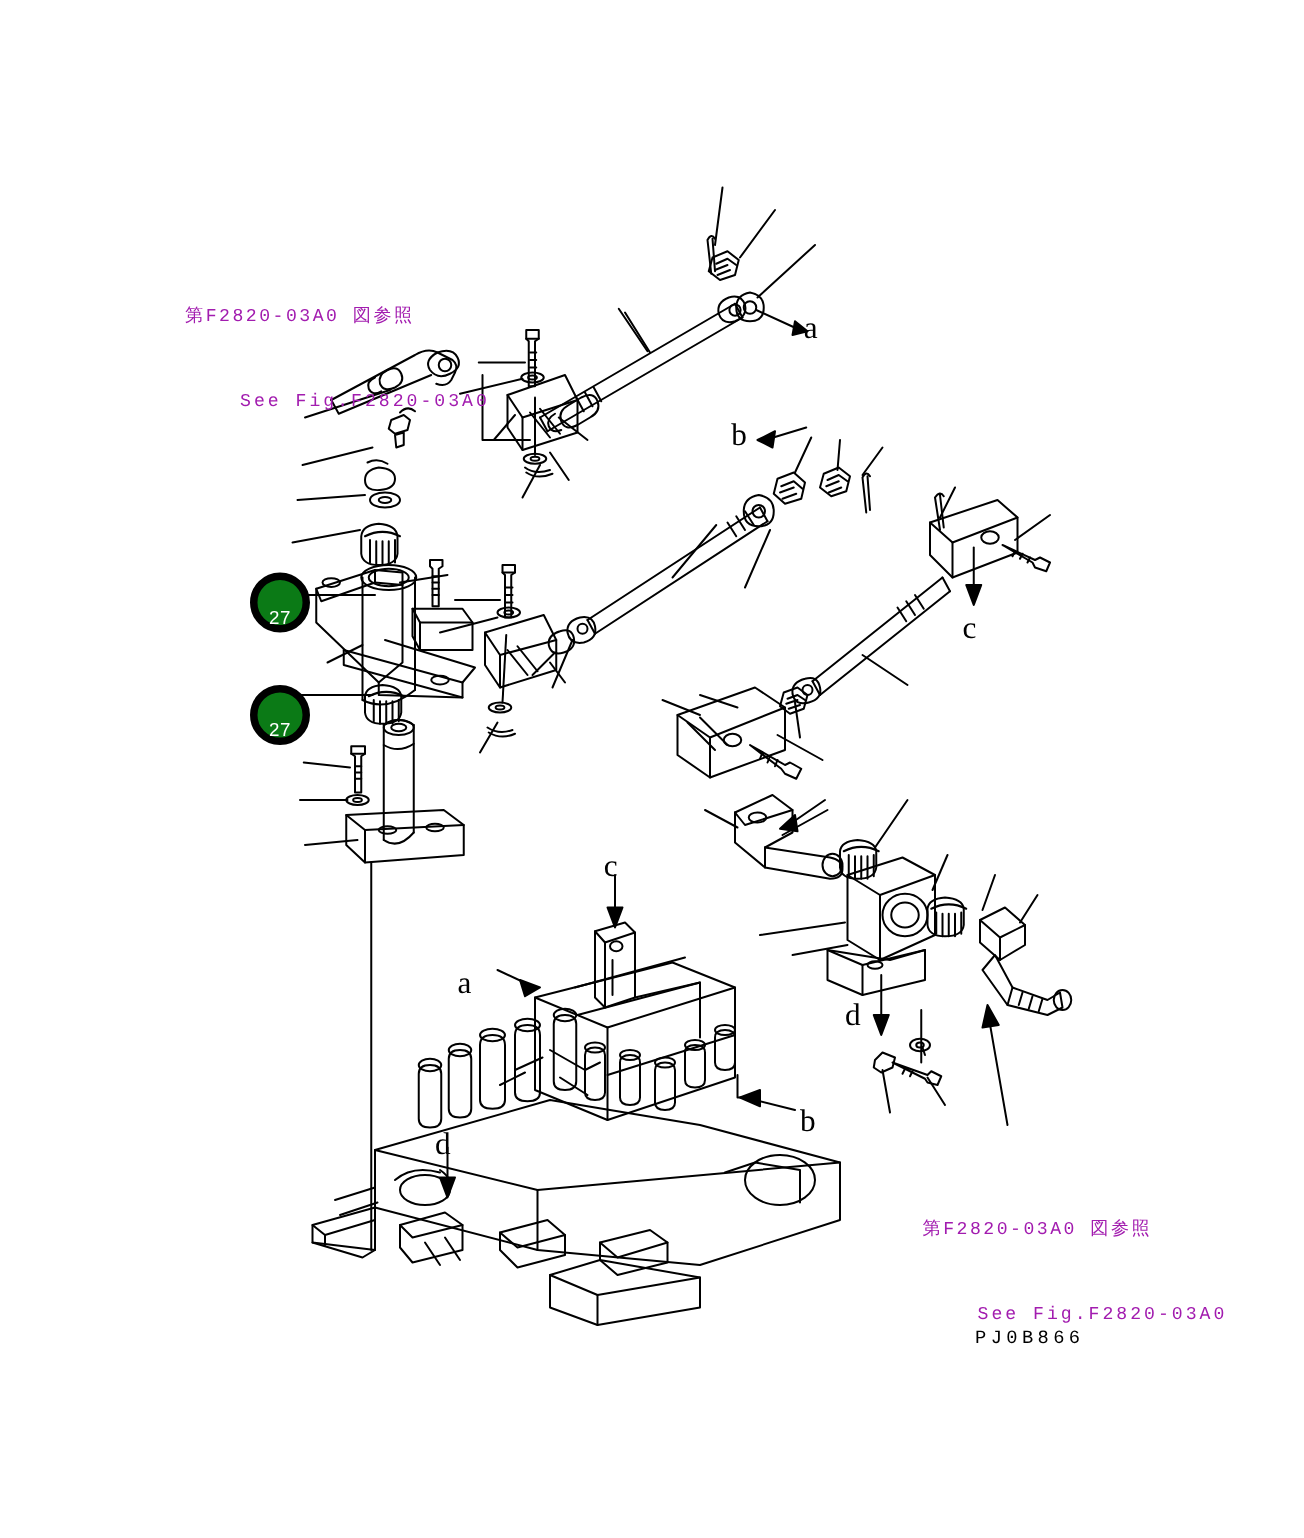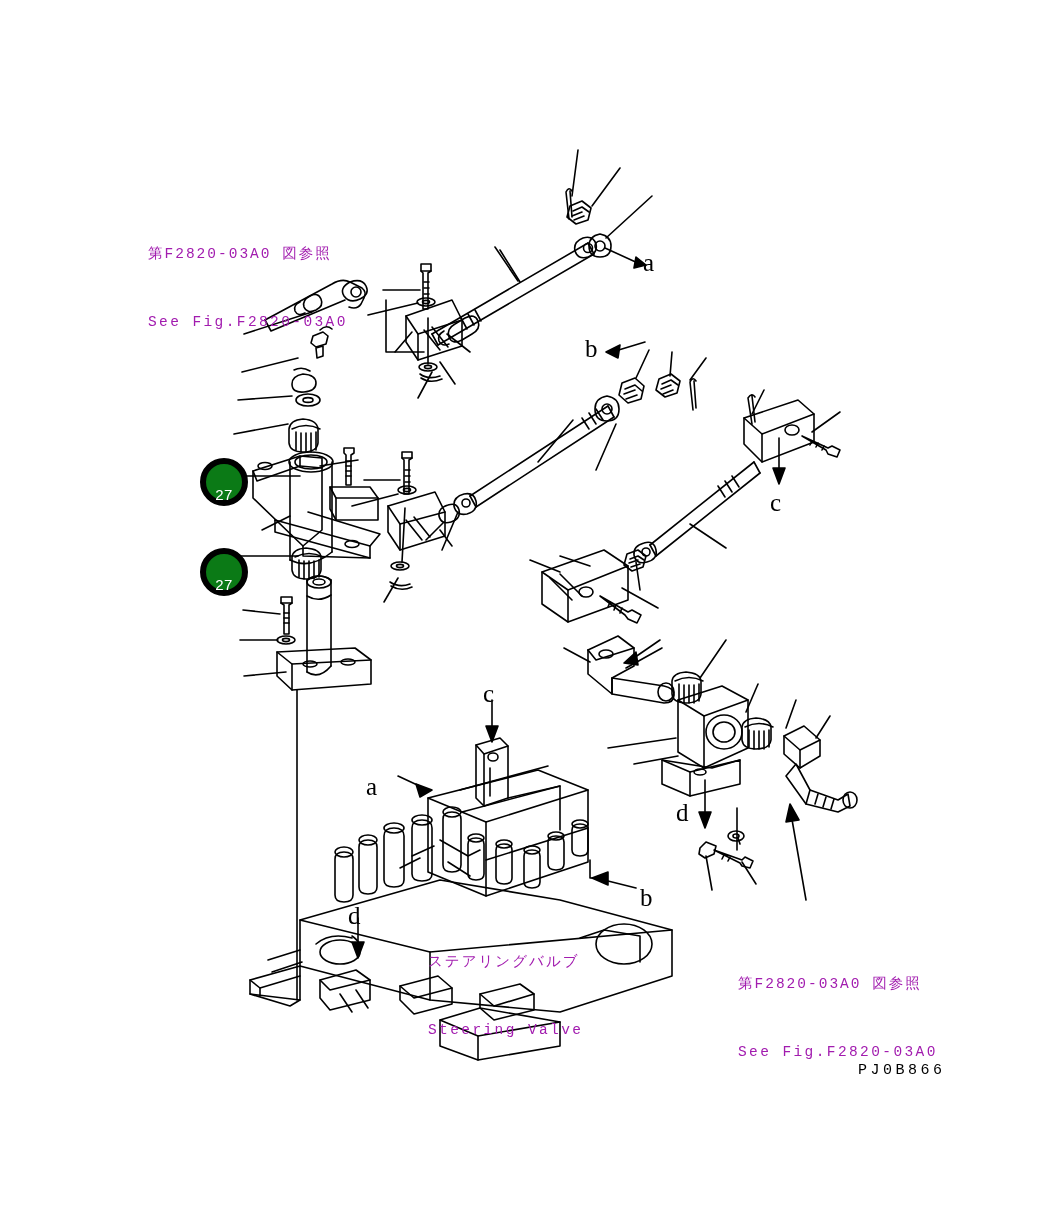--- a/index.html
+++ b/index.html
@@ -7,21 +7,21 @@
   #sheet{
     position:relative;width:1043px;height:1230px;background:#ffffff;overflow:hidden;
   }
   #art{position:absolute;left:0;top:0;width:1043px;height:1230px;}
   .txtlabel{
     position:absolute;white-space:pre;color:#a21caf;
     font-family:"Liberation Mono","DejaVu Sans Mono",monospace;
     line-height:1.45;letter-spacing:1px;
   }
   .txtlabel .jp{display:block;font-size:14.5px;letter-spacing:2px;}
-  .txtlabel .en{display:block;font-size:14.5px;letter-spacing:2.4px;}
+  .txtlabel .en{display:block;font-size:14.5px;letter-spacing:2.4px;margin-left:44px;}
   .callout-letter{
     position:absolute;color:#000;font-size:25px;
     font-family:"Liberation Serif","DejaVu Serif",serif;
     font-weight:400;line-height:1;
   }
   .partmark{
     position:absolute;width:48px;height:48px;border-radius:50%;
     background:#0b7a16;border:6px solid #000000;box-sizing:border-box;
     display:flex;align-items:center;justify-content:center;
   }
@@ -445,30 +445,26 @@
   <div class="txtlabel" style="left:148px;top:198px;">
     <span class="jp">第F2820-03A0 図参照</span>
     <span class="en">See Fig.F2820-03A0</span>
   </div>
 
   <div class="txtlabel" style="left:738px;top:928px;">
     <span class="jp">第F2820-03A0 図参照</span>
     <span class="en">See Fig.F2820-03A0</span>
   </div>
 
-  <div class="txtlabel" style="left:428px;top:906px;">
-    <span class="jp">ステアリングバルブ</span>
-    <span class="en">Steering Valve</span>
-  </div>
 
 
   <div class="callout-letter" style="left:643px;top:250px;">a</div>
   <div class="callout-letter" style="left:585px;top:336px;">b</div>
   <div class="callout-letter" style="left:770px;top:490px;">c</div>
   <div class="callout-letter" style="left:676px;top:800px;">d</div>
   <div class="callout-letter" style="left:483px;top:681px;">c</div>
   <div class="callout-letter" style="left:366px;top:774px;">a</div>
   <div class="callout-letter" style="left:640px;top:885px;">b</div>
   <div class="callout-letter" style="left:348px;top:903px;">d</div>
 
-  <div class="drawno" style="left:858px;top:1062px;">PJ0B866</div>
+  <div class="drawno" style="left:780px;top:1062px;">PJ0B866</div>
 
 </div>
 
 </body></html>

